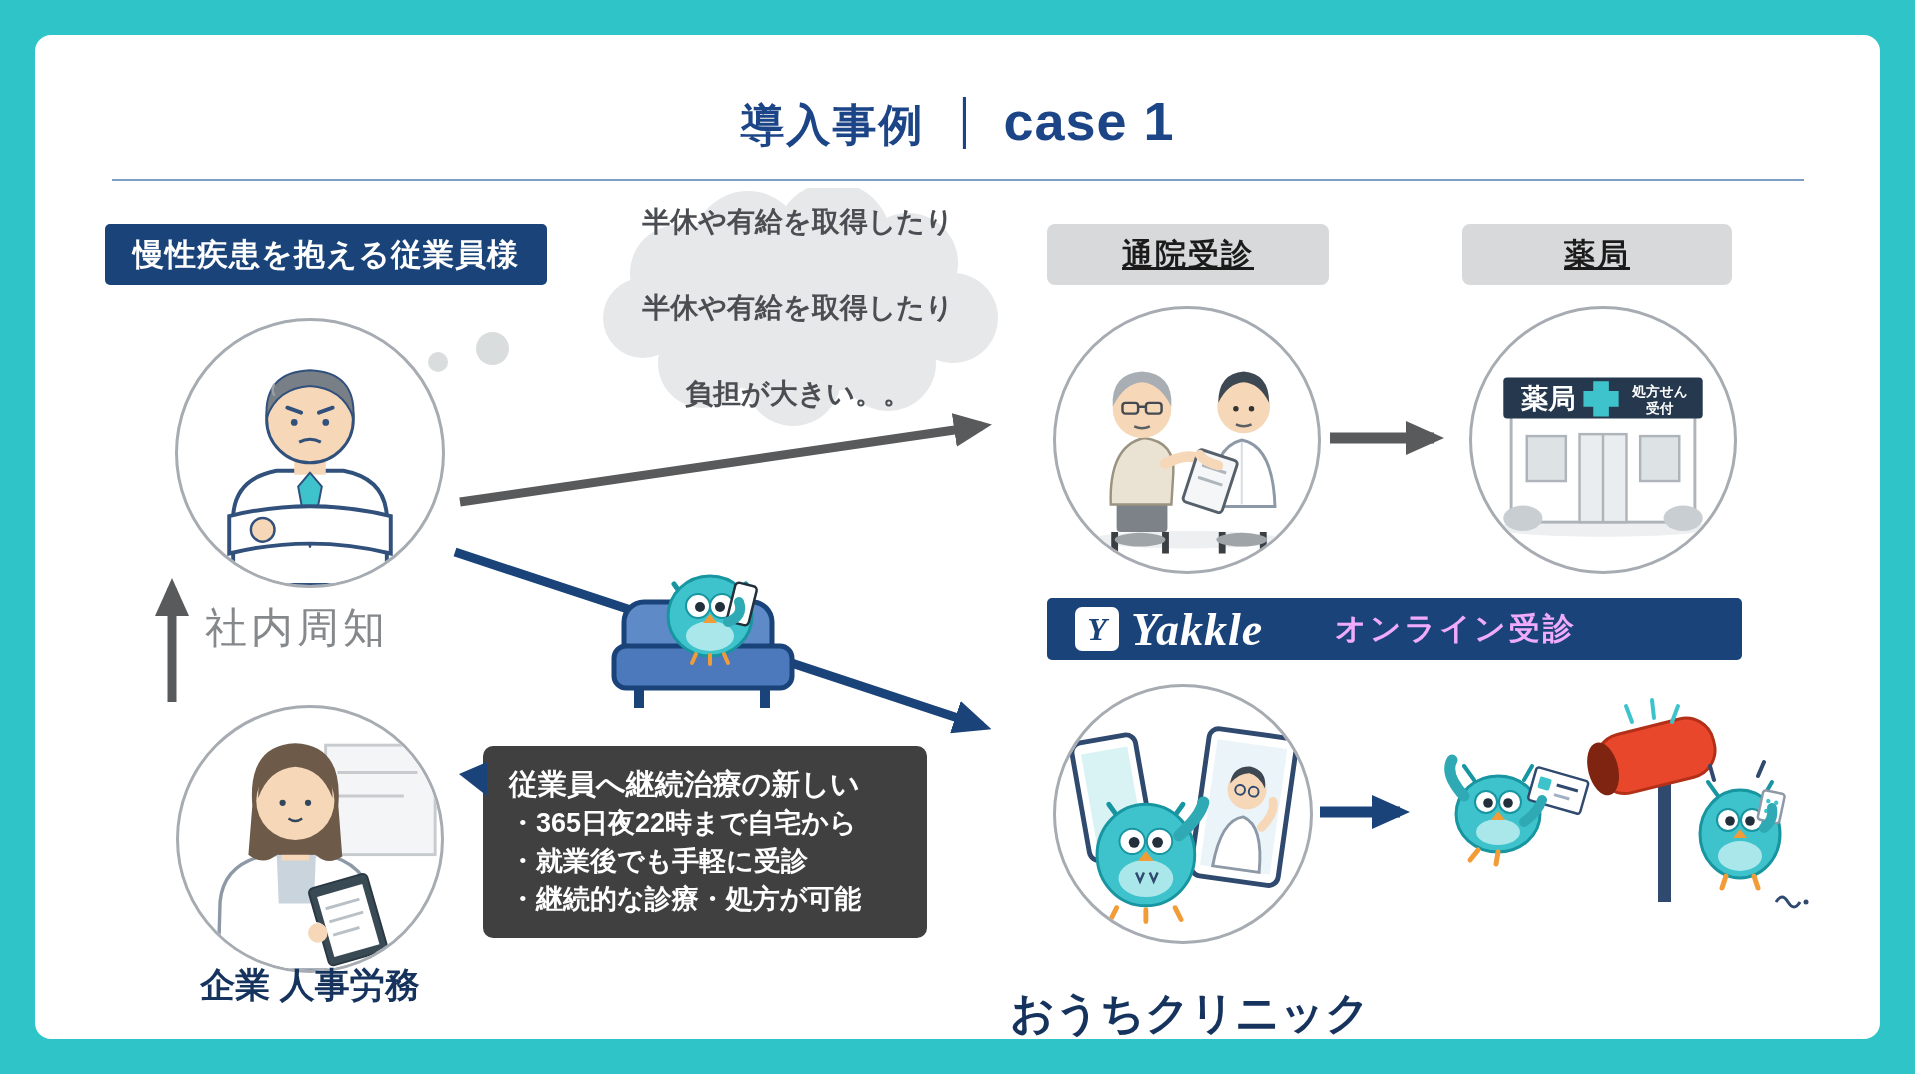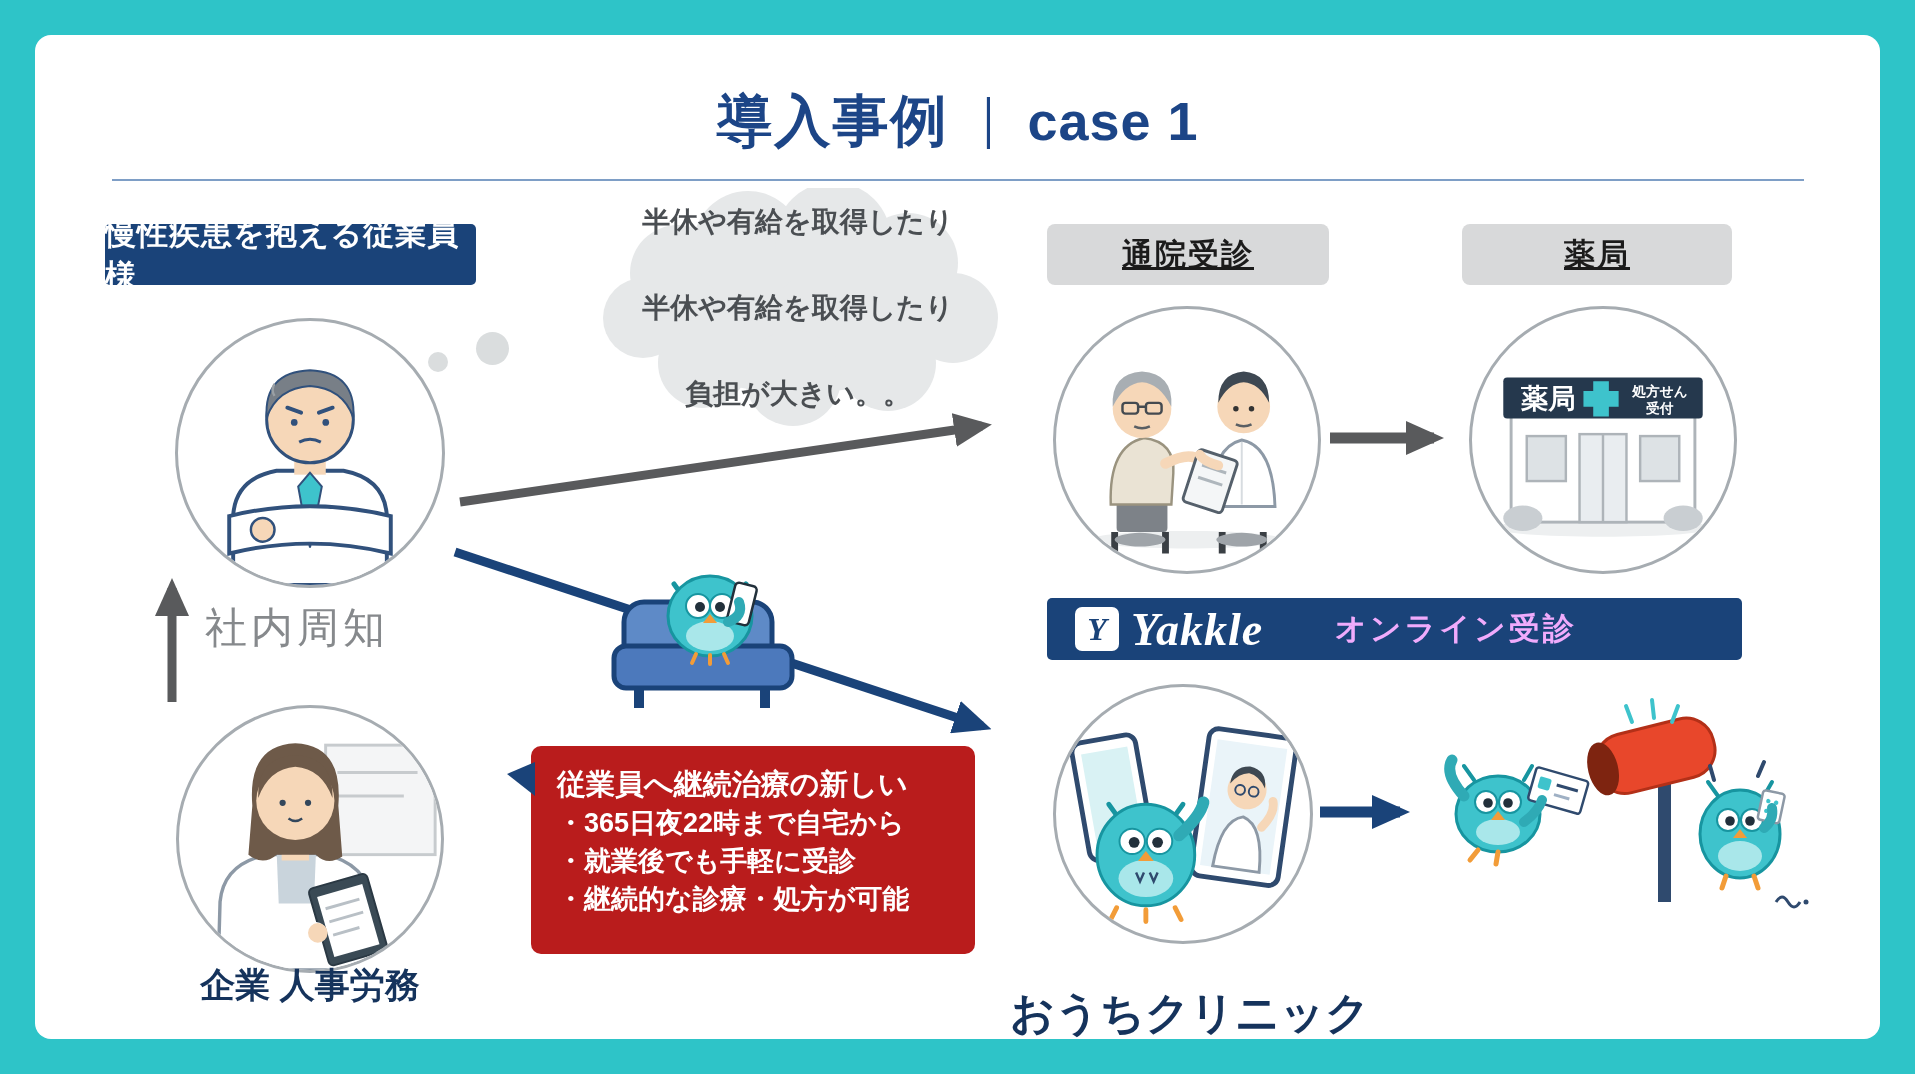--- a/index.html
+++ b/index.html
@@ -5,21 +5,21 @@
   * { margin:0; padding:0; box-sizing:border-box; }
   html,body { width:1915px; height:1074px; overflow:hidden; }
   body { background:#2EC4C8; font-family:"Liberation Sans","DejaVu Sans",sans-serif; }
   .stage { position:relative; width:1915px; height:1074px; background:#2EC4C8; }
   .card  { position:absolute; left:35px; top:35px; width:1845px; height:1004px;
            background:#ffffff; border-radius:16px; }
   .node  { position:absolute; z-index:2; }
 
   
   .title-row { top:84px; left:0; width:1915px; text-align:center; color:#1C4587; }
-  .title-main { font-size:56px; font-weight:800; letter-spacing:2px; }
+  .title-main { font-size:44px; font-weight:800; letter-spacing:2px; }
   .title-sep  { font-size:52px; font-weight:300; margin:0 14px; vertical-align:4px; }
   .title-case { font-size:54px; font-weight:800; letter-spacing:1px; }
   .divider { top:179px; left:112px; width:1692px; height:2px; background:#7E9EC6; }
 
   
   .badge-navy { background:#1A4379; color:#fff; font-weight:700; font-size:31px;
                 display:flex; align-items:center; justify-content:center;
                 border-radius:5px; letter-spacing:1px; }
   .badge-gray { background:#D8D9DA; color:#1B1B1B; font-weight:700; font-size:31px;
                 display:flex; align-items:center; justify-content:center;
@@ -35,21 +35,21 @@
   .cloud-text { position:absolute; inset:0; display:flex; flex-direction:column;
                 align-items:center; justify-content:center; z-index:2;
                 color:#4A4E52; font-weight:700; font-size:28px; line-height:38px; text-align:center;gap:48px; }
   .dot { border-radius:50%; background:#DADDDE; }
 
   
   .shanai { font-size:42px; color:#86898C; font-weight:500; letter-spacing:4px; }
   .big-label { font-weight:800; color:#15335C; text-align:center; }
 
   
-  .bubble { background:#b91c1c; border-radius:10px; padding:18px 26px 36px 26px; color:#fff;margin-left:48px; }
+  .bubble { background:#404040; border-radius:10px; padding:18px 26px 20px 26px; color:#fff; }
   .bubble-tail { position:absolute; left:-24px; top:16px; width:0; height:0;
                  border-top:12px solid transparent; border-bottom:22px solid transparent;
                  border-right:28px solid #1A4379; }
   .bubble-line  { font-size:29px; font-weight:700; line-height:40px; }
   .bubble-point { font-size:27px; font-weight:700; line-height:38px; }
 
   
   .banner { background:#1A4379; border-radius:5px; display:flex; align-items:center; padding-left:28px; }
   .yakkle-logo { width:44px; height:44px; background:#fff; border-radius:7px;
                  display:flex; align-items:center; justify-content:center; }
@@ -82,21 +82,21 @@
         <polygon points="0,0 38,17 0,34" fill="#1A4379"></polygon>
       </marker>
     </defs>
     <line x1="460" y1="502" x2="982" y2="426" stroke="#595A5C" stroke-width="9" marker-end="url(#ah-gray)"></line>
     <line x1="455" y1="552" x2="982" y2="726" stroke="#1A4379" stroke-width="9" marker-end="url(#ah-navy)"></line>
     <line x1="172" y1="702" x2="172" y2="588" stroke="#595A5C" stroke-width="9" marker-end="url(#ah-gray)"></line>
     <line x1="1330" y1="438" x2="1434" y2="438" stroke="#595A5C" stroke-width="11" marker-end="url(#ah-gray)"></line>
     <line x1="1320" y1="812" x2="1400" y2="812" stroke="#1A4379" stroke-width="11" marker-end="url(#ah-navy)"></line>
   </svg>
 
-  <div class="node badge-navy" style="left:105px; top:224px; width:371px; height:61px;">慢性疾患を抱える従業員様</div>
+  <div class="node badge-navy" style="left:105px; top:224px; width:442px; height:61px;">慢性疾患を抱える従業員様</div>
 
   <div class="node avatar" style="left:175px; top:318px; width:270px; height:270px;">
     <svg viewBox="0 0 268 268">
       <path d="M56 268 L56 198 Q58 160 100 152 L168 152 Q210 160 212 198 L212 268 Z" fill="#fff" stroke="#31517C" stroke-width="4"></path>
       <rect x="118" y="134" width="32" height="22" fill="#F6D7B8"></rect>
       <path d="M134 154 L122 168 L130 212 L134 230 L146 168 Z" fill="#3EC3CC" stroke="#31517C" stroke-width="2"></path>
       <path d="M52 198 Q134 178 216 198 L216 236 Q134 216 52 236 Z" fill="#fff" stroke="#31517C" stroke-width="4"></path>
       <circle cx="86" cy="212" r="12" fill="#F6D7B8" stroke="#31517C" stroke-width="2.5"></circle>
       <circle cx="134" cy="100" r="44" fill="#F6D7B8" stroke="#31517C" stroke-width="3"></circle>
       <path d="M90 98 Q87 52 134 50 Q181 52 178 98 Q167 68 134 66 Q101 68 90 98 Z" fill="#787F87" stroke="#31517C" stroke-width="2"></path>

